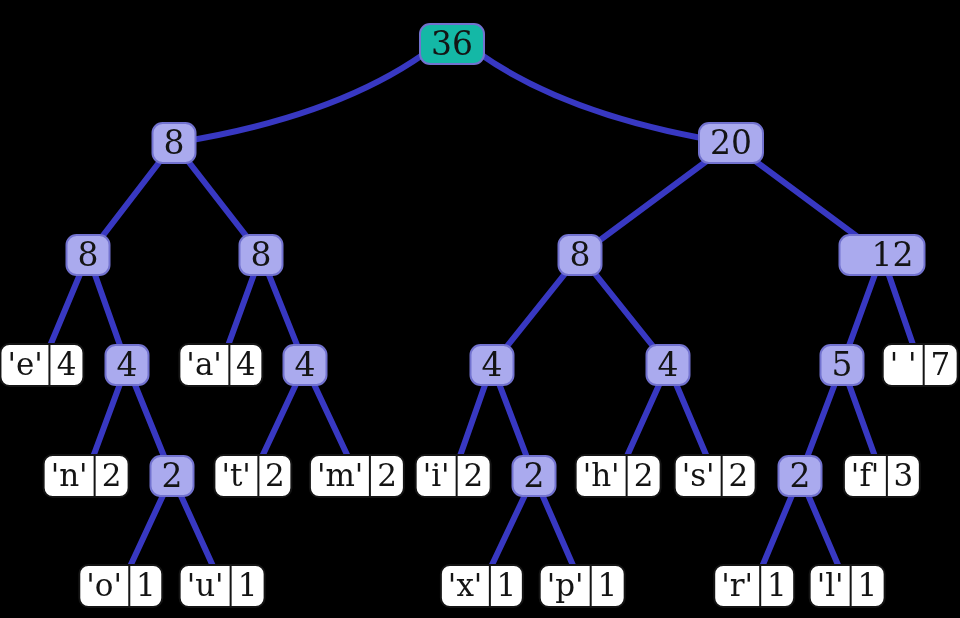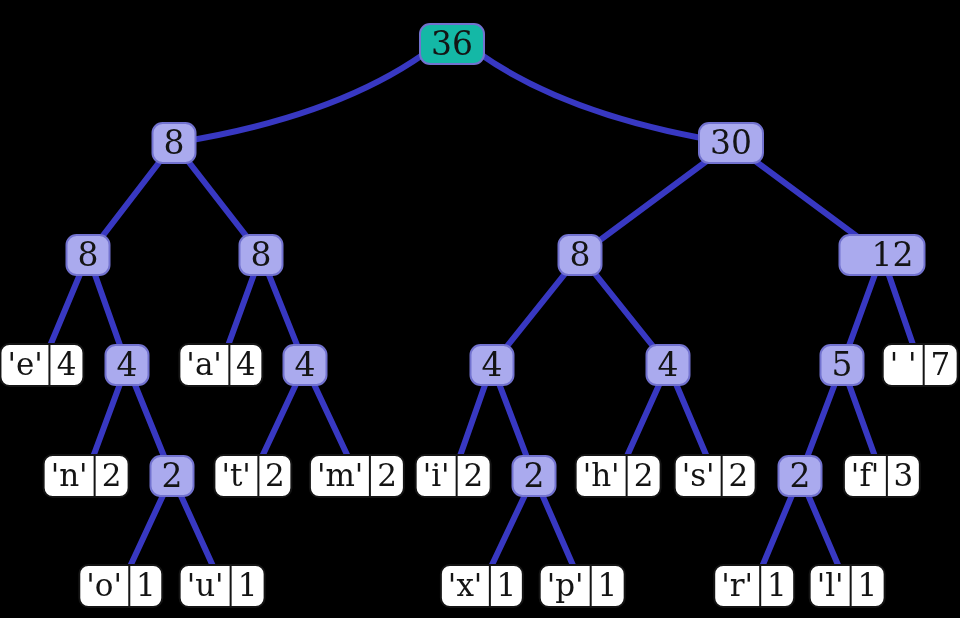--- a/index.html
+++ b/index.html
@@ -85,21 +85,21 @@
       <path d="M172,476 L121,586" fill="none" stroke="#3838c2" stroke-width="6" stroke-linecap="round"></path>
       <path d="M172,476 L222,586" fill="none" stroke="#3838c2" stroke-width="6" stroke-linecap="round"></path>
       <path d="M534,476 L482,586" fill="none" stroke="#3838c2" stroke-width="6" stroke-linecap="round"></path>
       <path d="M534,476 L582,586" fill="none" stroke="#3838c2" stroke-width="6" stroke-linecap="round"></path>
       <path d="M800,476 L754,586" fill="none" stroke="#3838c2" stroke-width="6" stroke-linecap="round"></path>
       <path d="M800,476 L847,586" fill="none" stroke="#3838c2" stroke-width="6" stroke-linecap="round"></path>
     </svg>
   <div id="nodes" class="nodes-layer">
       <div class="inode" style="left: 452px; top: 32px; background: #14b8a6; margin-top: 12px;"><span>36</span></div>
       <div class="inode" style="left: 174px; top: 143px; background: rgb(170, 170, 238);"><span>8</span></div>
-      <div class="inode" style="left: 731px; top: 143px; background: rgb(170, 170, 238);"><span>30</span></div>
+      <div class="inode" style="left: 731px; top: 143px; background: rgb(170, 170, 238);"><span>20</span></div>
       <div class="inode" style="left: 88px; top: 255px; background: rgb(170, 170, 238);"><span>8</span></div>
       <div class="inode" style="left: 261px; top: 255px; background: rgb(170, 170, 238);"><span>8</span></div>
       <div class="inode" style="left: 580px; top: 255px; background: rgb(170, 170, 238);"><span>8</span></div>
       <div class="inode" style="left: 882px; top: 255px; background: rgb(170, 170, 238); padding-left: 31px;"><span>12</span></div>
       <div class="leaf" style="left: 42px; top: 365px; background: rgb(255, 255, 255);"><span class="chr">'e'</span><span class="cnt">4</span></div>
       <div class="inode" style="left: 127px; top: 365px; background: rgb(170, 170, 238);"><span>4</span></div>
       <div class="leaf" style="left: 221px; top: 365px; background: rgb(255, 255, 255);"><span class="chr">'a'</span><span class="cnt">4</span></div>
       <div class="inode" style="left: 305px; top: 365px; background: rgb(170, 170, 238);"><span>4</span></div>
       <div class="inode" style="left: 492px; top: 365px; background: rgb(170, 170, 238);"><span>4</span></div>
       <div class="inode" style="left: 668px; top: 365px; background: rgb(170, 170, 238);"><span>4</span></div>

